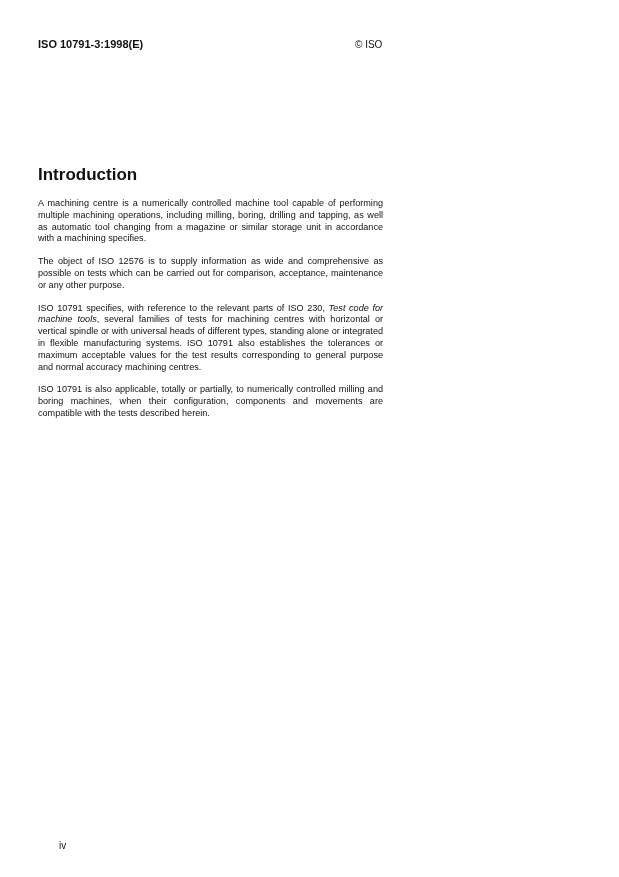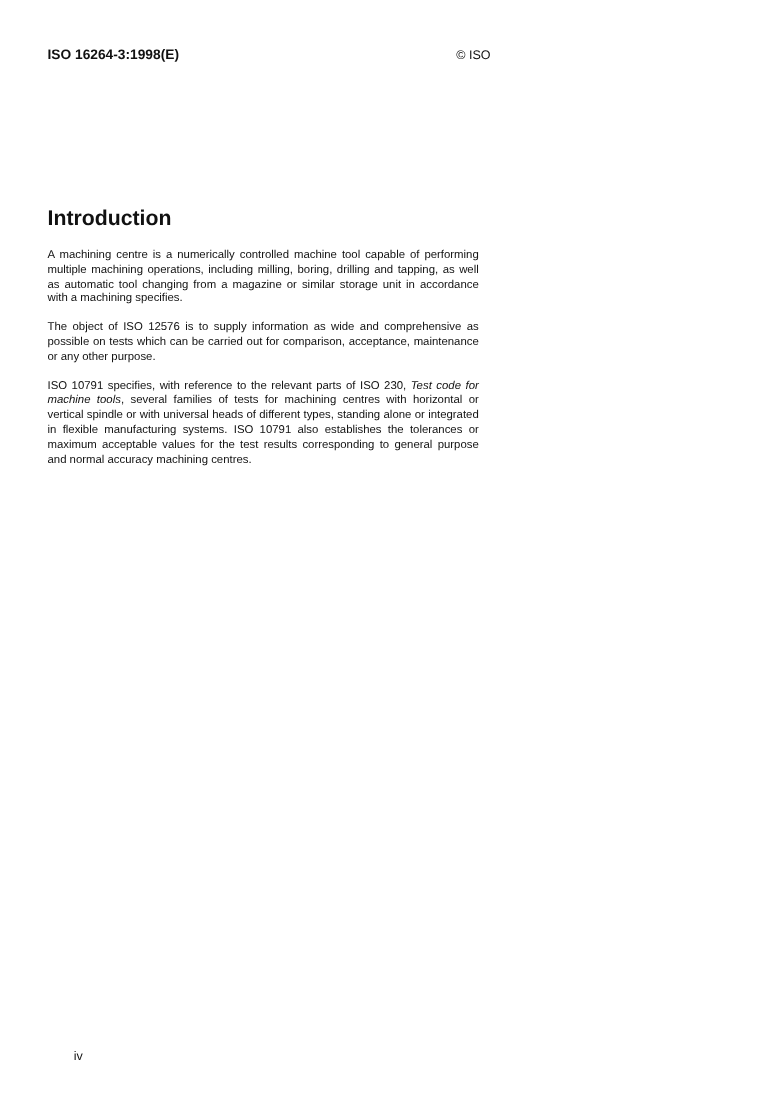--- a/index.html
+++ b/index.html
@@ -1,30 +1,31 @@
 <!DOCTYPE html>
 <html><head>
 <meta charset="utf-8">
 <style>
   html, body { margin:0; padding:0; background:#ffffff; }
   body { width:619px; height:877px; position:relative; overflow:hidden; font-family:"Liberation Sans", sans-serif; color:#111; }
   .hdr-left { position:absolute; left:38px; top:38px; font-size:11px; font-weight:bold; }
-  .hdr-right { position:absolute; left:355px; top:39px; font-size:10px;margin-left:10px; }
+  .hdr-right { position:absolute; left:355px; top:39px; font-size:10px; }
   .title { position:absolute; left:38px; top:165px; font-size:17px; font-weight:bold; margin:0; }
   .body { position:absolute; left:38px; top:198px; width:345px; font-size:9.1px; line-height:11.8px; }
   .body p { margin:0 0 11px 0; text-align:justify; }
   .footer { position:absolute; left:38px; top:840px; font-size:10px;padding-left:21px; }
 </style>
 </head>
 <body>
 
-<div class="hdr-left">ISO 16264-3:1998(E)</div>
+<div class="hdr-left">ISO 10791-3:1998(E)</div>
 <div class="hdr-right">© ISO</div>
 
 <h1 class="title">Introduction</h1>
 
 <div class="body">
   <p>A machining centre is a numerically controlled machine tool capable of performing multiple machining operations, including milling, boring, drilling and tapping, as well as automatic tool changing from a magazine or similar storage unit in accordance with a machining specifies.</p>
   <p>The object of ISO 12576 is to supply information as wide and comprehensive as possible on tests which can be carried out for comparison, acceptance, maintenance or any other purpose.</p>
   <p><span>ISO 10791 specifies, with reference to the relevant parts of ISO 230, </span><i>Test code for machine tools</i><span>, several families of tests for machining centres with horizontal or vertical spindle or with universal heads of different types, standing alone or integrated in flexible manufacturing systems. ISO 10791 also establishes the tolerances or maximum acceptable values for the test results corresponding to general purpose and normal accuracy machining centres.</span></p>
+  <p>ISO 10791 is also applicable, totally or partially, to numerically controlled milling and boring machines, when their configuration, components and movements are compatible with the tests described herein.</p>
 </div>
 
 <div class="footer">iv</div>
 
 </body></html>

